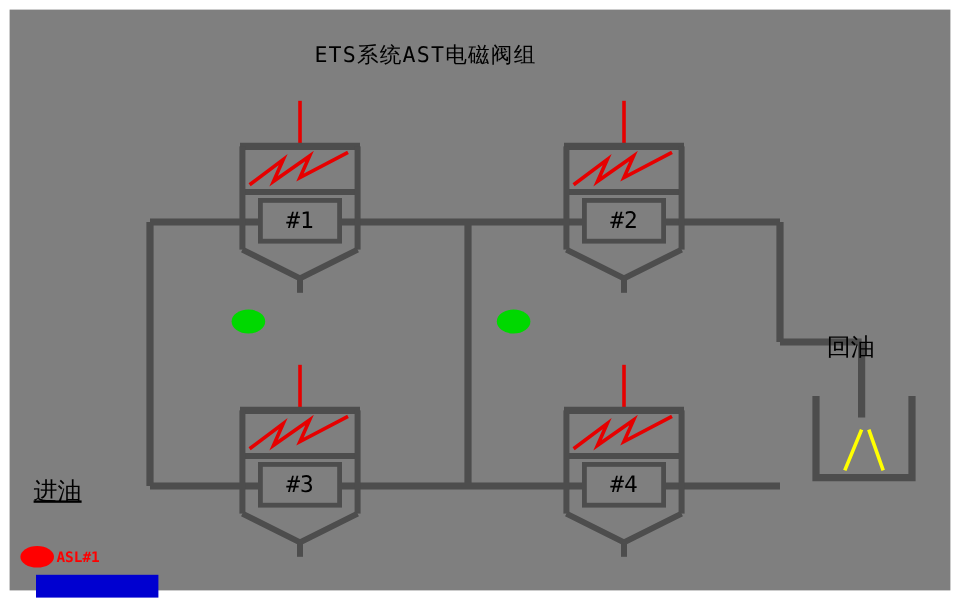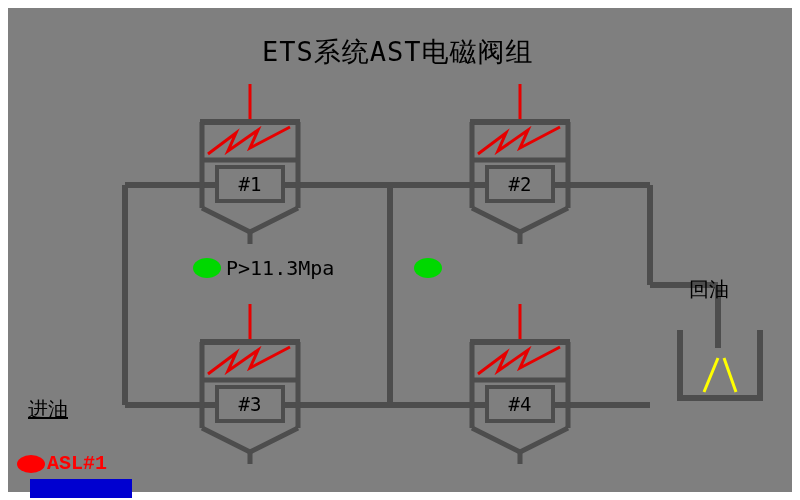--- a/index.html
+++ b/index.html
@@ -1,25 +1,25 @@
 <!DOCTYPE html>
 <html><head>
 <meta charset="utf-8">
 <style>
   html,body{margin:0;padding:0;}
   body{width:800px;height:500px;background:#ffffff;font-family:"DejaVu Sans Mono","DejaVu Sans",monospace;}
   #screen{position:relative;width:800px;height:500px;overflow:hidden;background:#ffffff;}
   #panel{position:absolute;left:8px;top:8px;width:784px;height:484px;background:#7f7f7f;}
   svg{position:absolute;left:0;top:0;}
   .txt{position:absolute;color:#000;white-space:nowrap;}
-  .title{font-size:27px;letter-spacing:1px;}
+  .title{font-size:18px;letter-spacing:1px;}
   .vlabel{width:100px;text-align:center;font-size:19px;line-height:22px;height:22px;}
   .ind{font-size:20px;line-height:22px;}
   .small{font-size:20px;line-height:22px;}
-  .asl{color:#ff0000;font-weight:bold;font-size:20px;line-height:22px;font-family:Liberation Mono, monospace;}
+  .asl{color:#ff0000;font-weight:bold;font-size:12px;line-height:22px;}
   #bluestrip{position:absolute;left:30px;top:479px;width:102px;height:19px;background:#0000d0;}
 </style>
 </head>
 <body>
 
 <div id="screen">
   <div id="panel"></div>
 
   <svg width="800" height="500" viewBox="0 0 800 500">
     <defs>
@@ -56,20 +56,19 @@
     <ellipse cx="31" cy="464" rx="14" ry="9" fill="#ff0000"></ellipse>
   </svg>
 
   <div class="txt title" style="left:262px;top:34px;">ETS系统AST电磁阀组</div>
 
   <div class="txt vlabel" style="left:200px;top:173px;">#1</div>
   <div class="txt vlabel" style="left:470px;top:173px;">#2</div>
   <div class="txt vlabel" style="left:200px;top:393px;">#3</div>
   <div class="txt vlabel" style="left:470px;top:393px;">#4</div>
 
-  <div class="txt ind" style="left:226px;top:257px;">P&gt;11.3Mpa</div>
 
   <div class="txt small" style="left:689px;top:278px;">回油</div>
   <div class="txt small" style="left:28px;top:398px;text-decoration:underline;">进油</div>
   <div class="txt asl" style="left:47px;top:453px;">ASL#1</div>
 
   <div id="bluestrip"></div>
 </div>
 
 </body></html>

